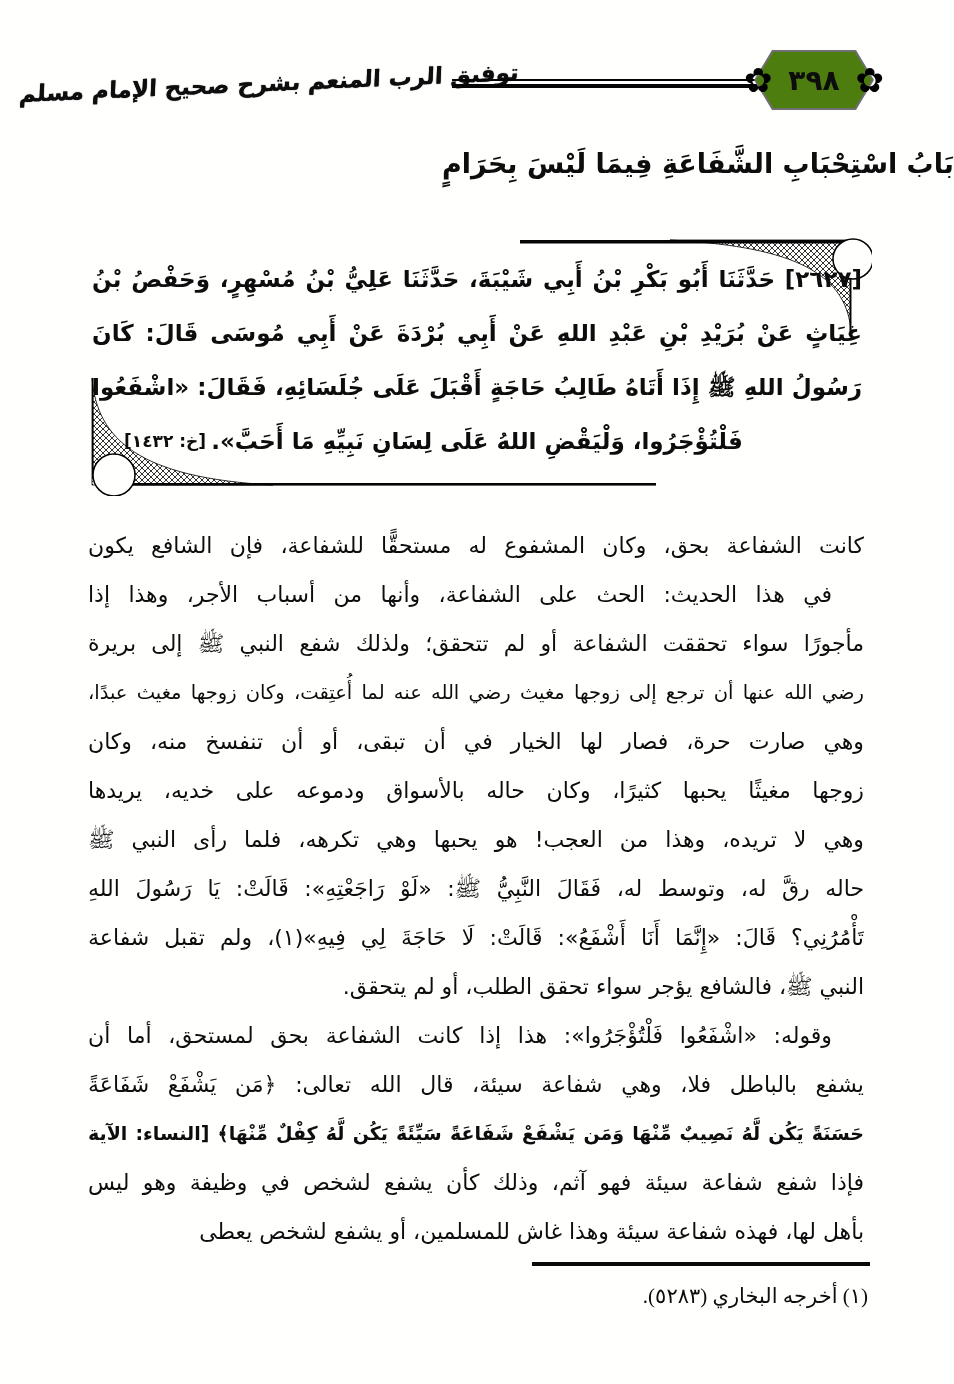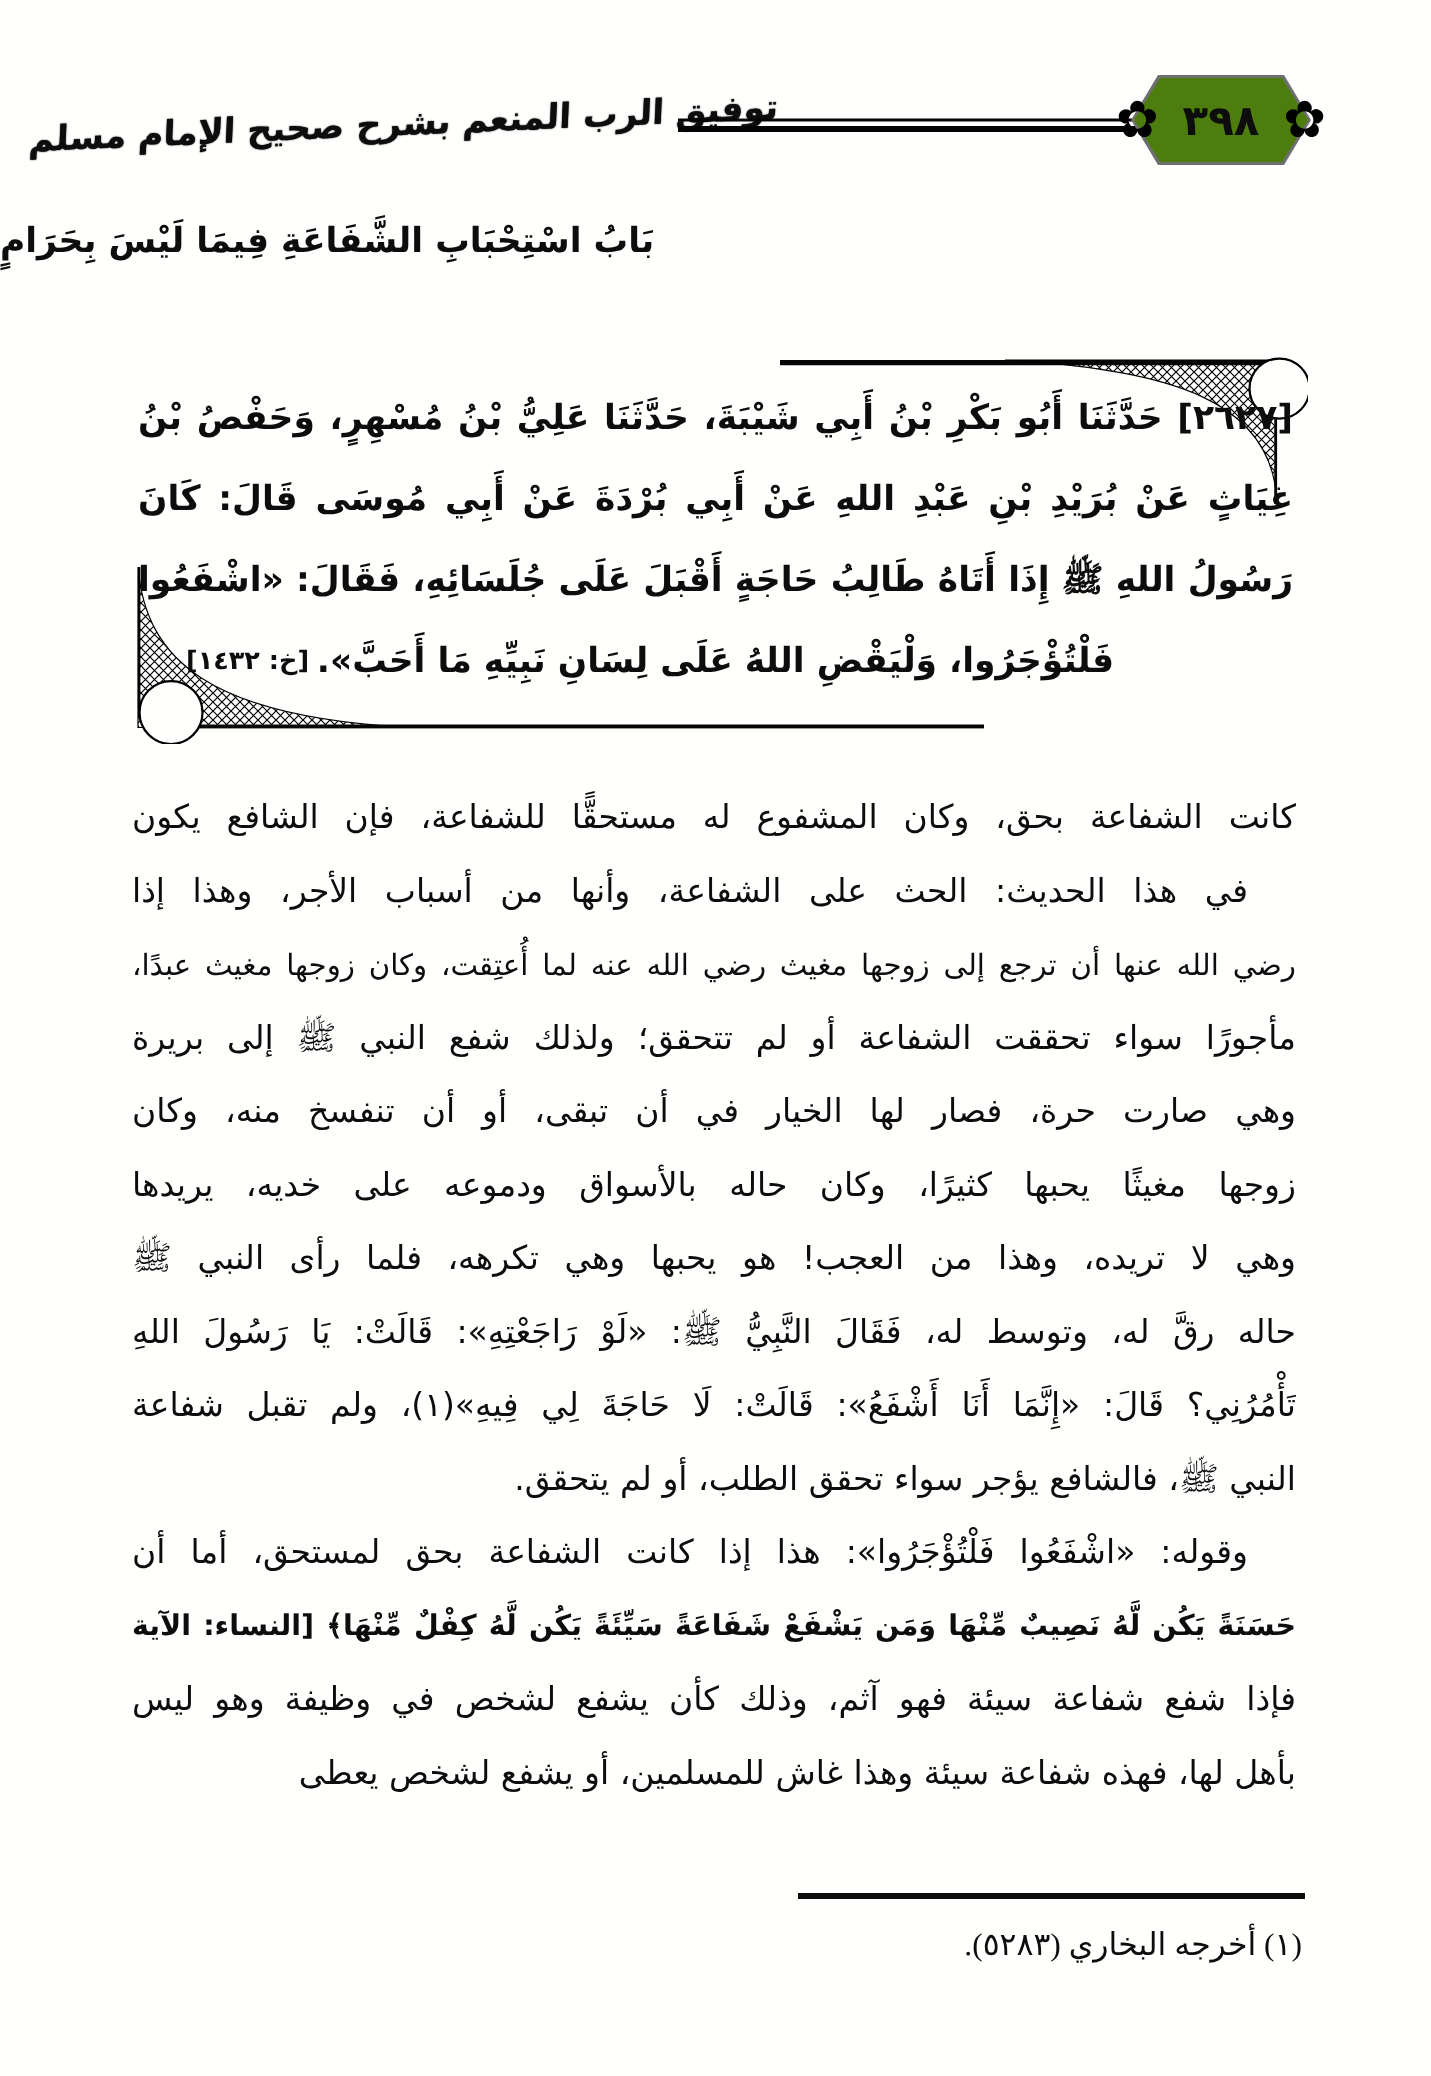--- a/index.html
+++ b/index.html
@@ -32,21 +32,21 @@
     display:flex; align-items:center; justify-content:center;
     font-weight:bold; font-size:28px;
   }
   .badge-flower { position:absolute; top:50%; font-size:34px; line-height:0; color:#000; }
   .badge-flower.left  { left:-10px;  transform:translateY(-50%); }
   .badge-flower.right { right:-10px; transform:translateY(-50%); }
 
   
   .chapter-title {
     position:absolute; top:148px; left:0; width:100%;
-    text-align:left; direction:rtl; font-weight:bold; font-size:23px;
+    text-align:right; direction:rtl; font-weight:bold; font-size:27px;
   }
 
   
   .corner-svg { position:absolute; }
   .corner-top { top:236px; right:82px; }
   .corner-bottom { top:378px; left:88px; }
 
   .hadith {
     position:absolute; top:252px; right:92px; left:92px;
     direction:rtl; font-weight:bold; font-size:23px;
@@ -123,30 +123,31 @@
     <div class="hline">رَسُولُ اللهِ ﷺ إِذَا أَتَاهُ طَالِبُ حَاجَةٍ أَقْبَلَ عَلَى جُلَسَائِهِ، فَقَالَ: «اشْفَعُوا</div>
     <div class="hline hadith-last">
       <span>فَلْتُؤْجَرُوا، وَلْيَقْضِ اللهُ عَلَى لِسَانِ نَبِيِّهِ مَا أَحَبَّ».</span>
       <span class="hadith-cite">[خ: ١٤٣٢]</span>
     </div>
   </div>
 
   <div class="commentary">
     <div class="cline">كانت الشفاعة بحق، وكان المشفوع له مستحقًّا للشفاعة، فإن الشافع يكون</div>
     <div class="cline first">في هذا الحديث: الحث على الشفاعة، وأنها من أسباب الأجر، وهذا إذا</div>
+    <div class="cline">مأجورًا سواء تحققت الشفاعة أو لم تتحقق؛ ولذلك شفع النبي ﷺ إلى بريرة</div>
     <div class="cline dense">رضي الله عنها أن ترجع إلى زوجها مغيث رضي الله عنه لما أُعتِقت، وكان زوجها مغيث عبدًا،</div>
-    <div class="cline">مأجورًا سواء تحققت الشفاعة أو لم تتحقق؛ ولذلك شفع النبي ﷺ إلى بريرة</div>
     <div class="cline">وهي صارت حرة، فصار لها الخيار في أن تبقى، أو أن تنفسخ منه، وكان</div>
     <div class="cline">زوجها مغيثًا يحبها كثيرًا، وكان حاله بالأسواق ودموعه على خديه، يريدها</div>
     <div class="cline">وهي لا تريده، وهذا من العجب! هو يحبها وهي تكرهه، فلما رأى النبي ﷺ</div>
     <div class="cline">حاله رقَّ له، وتوسط له، فَقَالَ النَّبِيُّ ﷺ: «لَوْ رَاجَعْتِهِ»: قَالَتْ: يَا رَسُولَ اللهِ</div>
     <div class="cline">تَأْمُرُنِي؟ قَالَ: «إِنَّمَا أَنَا أَشْفَعُ»: قَالَتْ: لَا حَاجَةَ لِي فِيهِ»(١)، ولم تقبل شفاعة</div>
     <div class="cline plast">النبي ﷺ، فالشافع يؤجر سواء تحقق الطلب، أو لم يتحقق.</div>
 
     <div class="cline first">وقوله: «اشْفَعُوا فَلْتُؤْجَرُوا»: هذا إذا كانت الشفاعة بحق لمستحق، أما أن</div>
+    <div class="cline">يشفع بالباطل فلا، وهي شفاعة سيئة، قال الله تعالى: ﴿مَن يَشْفَعْ شَفَاعَةً</div>
     <div class="cline verse">حَسَنَةً يَكُن لَّهُ نَصِيبٌ مِّنْهَا وَمَن يَشْفَعْ شَفَاعَةً سَيِّئَةً يَكُن لَّهُ كِفْلٌ مِّنْهَا﴾ [النساء: الآية ٨٥]،</div>
     <div class="cline">فإذا شفع شفاعة سيئة فهو آثم، وذلك كأن يشفع لشخص في وظيفة وهو ليس</div>
     <div class="cline plast">بأهل لها، فهذه شفاعة سيئة وهذا غاش للمسلمين، أو يشفع لشخص يعطى</div>
   </div>
 
   <div class="footnote-divider"></div>
   <div class="footnote-text">(١) أخرجه البخاري (٥٢٨٣).</div>
 
 </div>
 

